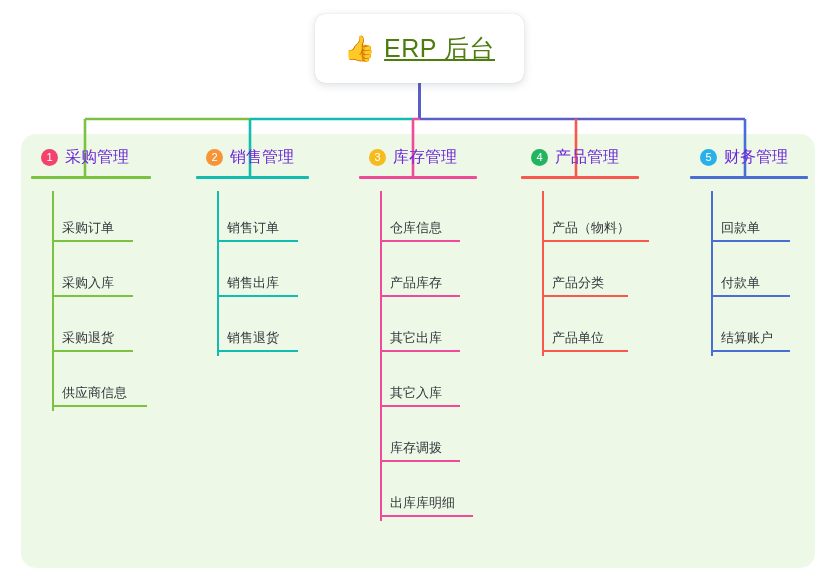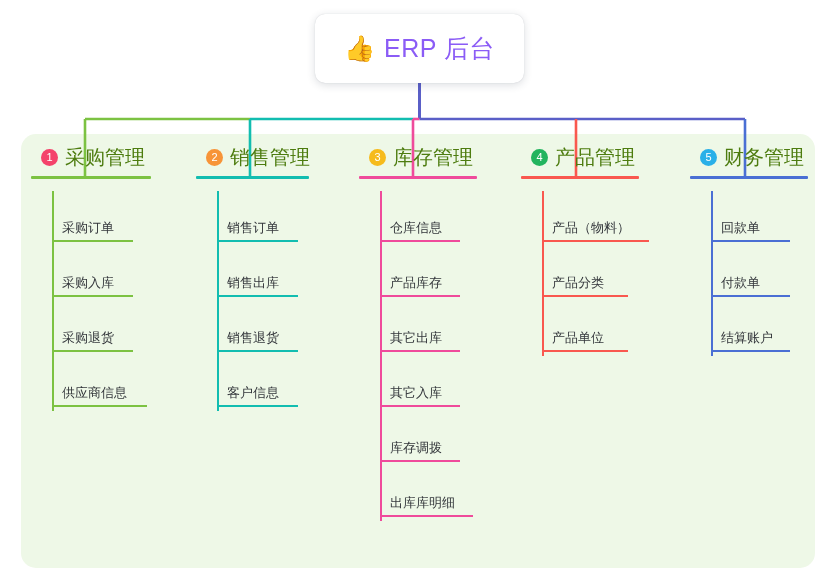--- a/index.html
+++ b/index.html
@@ -51,23 +51,24 @@
     align-items: center;
     gap: 9px;
   }
   .root-emoji {
     font-size: 25px;
     line-height: 1;
     font-family: "DejaVu Sans", sans-serif;
   }
   .root-title {
     font-size: 25px;
-    color: #8b5cf6;
+    color: #4d7c0f;
     letter-spacing: 0.5px;
     white-space: nowrap;
+    text-decoration: underline;
   }
 
   
   .panel {
     position: absolute;
     left: 21px;
     top: 134px;
     width: 794px;
     height: 434px;
     background: #eef8e7;
@@ -93,22 +94,22 @@
     height: 17px;
     border-radius: 50%;
     color: #ffffff;
     font-size: 11px;
     line-height: 17px;
     text-align: center;
     font-family: "Liberation Sans", sans-serif;
     flex: 0 0 auto;
   }
   .col-title {
-    font-size: 20px;
-    color: #4d7c0f;
+    font-size: 16px;
+    color: #6d28d9;
     white-space: nowrap;
   }
   .head-rule {
     height: 3px;
     margin-top: 8px;
     border-radius: 1px;
   }
 
   
   .items {
@@ -212,25 +213,20 @@
           <div class="item">
             <div class="item-stem" style="background: rgb(18, 189, 176); height: 55px;"></div>
             <div class="item-label">销售出库</div>
             <div class="item-rule" style="width: 80px; background: rgb(18, 189, 176);"></div>
           </div>
           <div class="item">
             <div class="item-stem" style="background: rgb(18, 189, 176); height: 55px;"></div>
             <div class="item-label">销售退货</div>
             <div class="item-rule" style="width: 80px; background: rgb(18, 189, 176);"></div>
           </div>
-          <div class="item">
-            <div class="item-stem" style="background: rgb(18, 189, 176); height: 55px;"></div>
-            <div class="item-label">客户信息</div>
-            <div class="item-rule" style="width: 80px; background: rgb(18, 189, 176);"></div>
-          </div>
         </div>
       </div>
       <div class="column" style="left: 359px;">
         <div class="col-head">
           <span class="badge" style="background: rgb(246, 187, 28);">3</span>
           <span class="col-title">库存管理</span>
         </div>
         <div class="head-rule" style="width: 118px; background: rgb(239, 75, 155);"></div>
         <div class="items">
           <div class="item">

